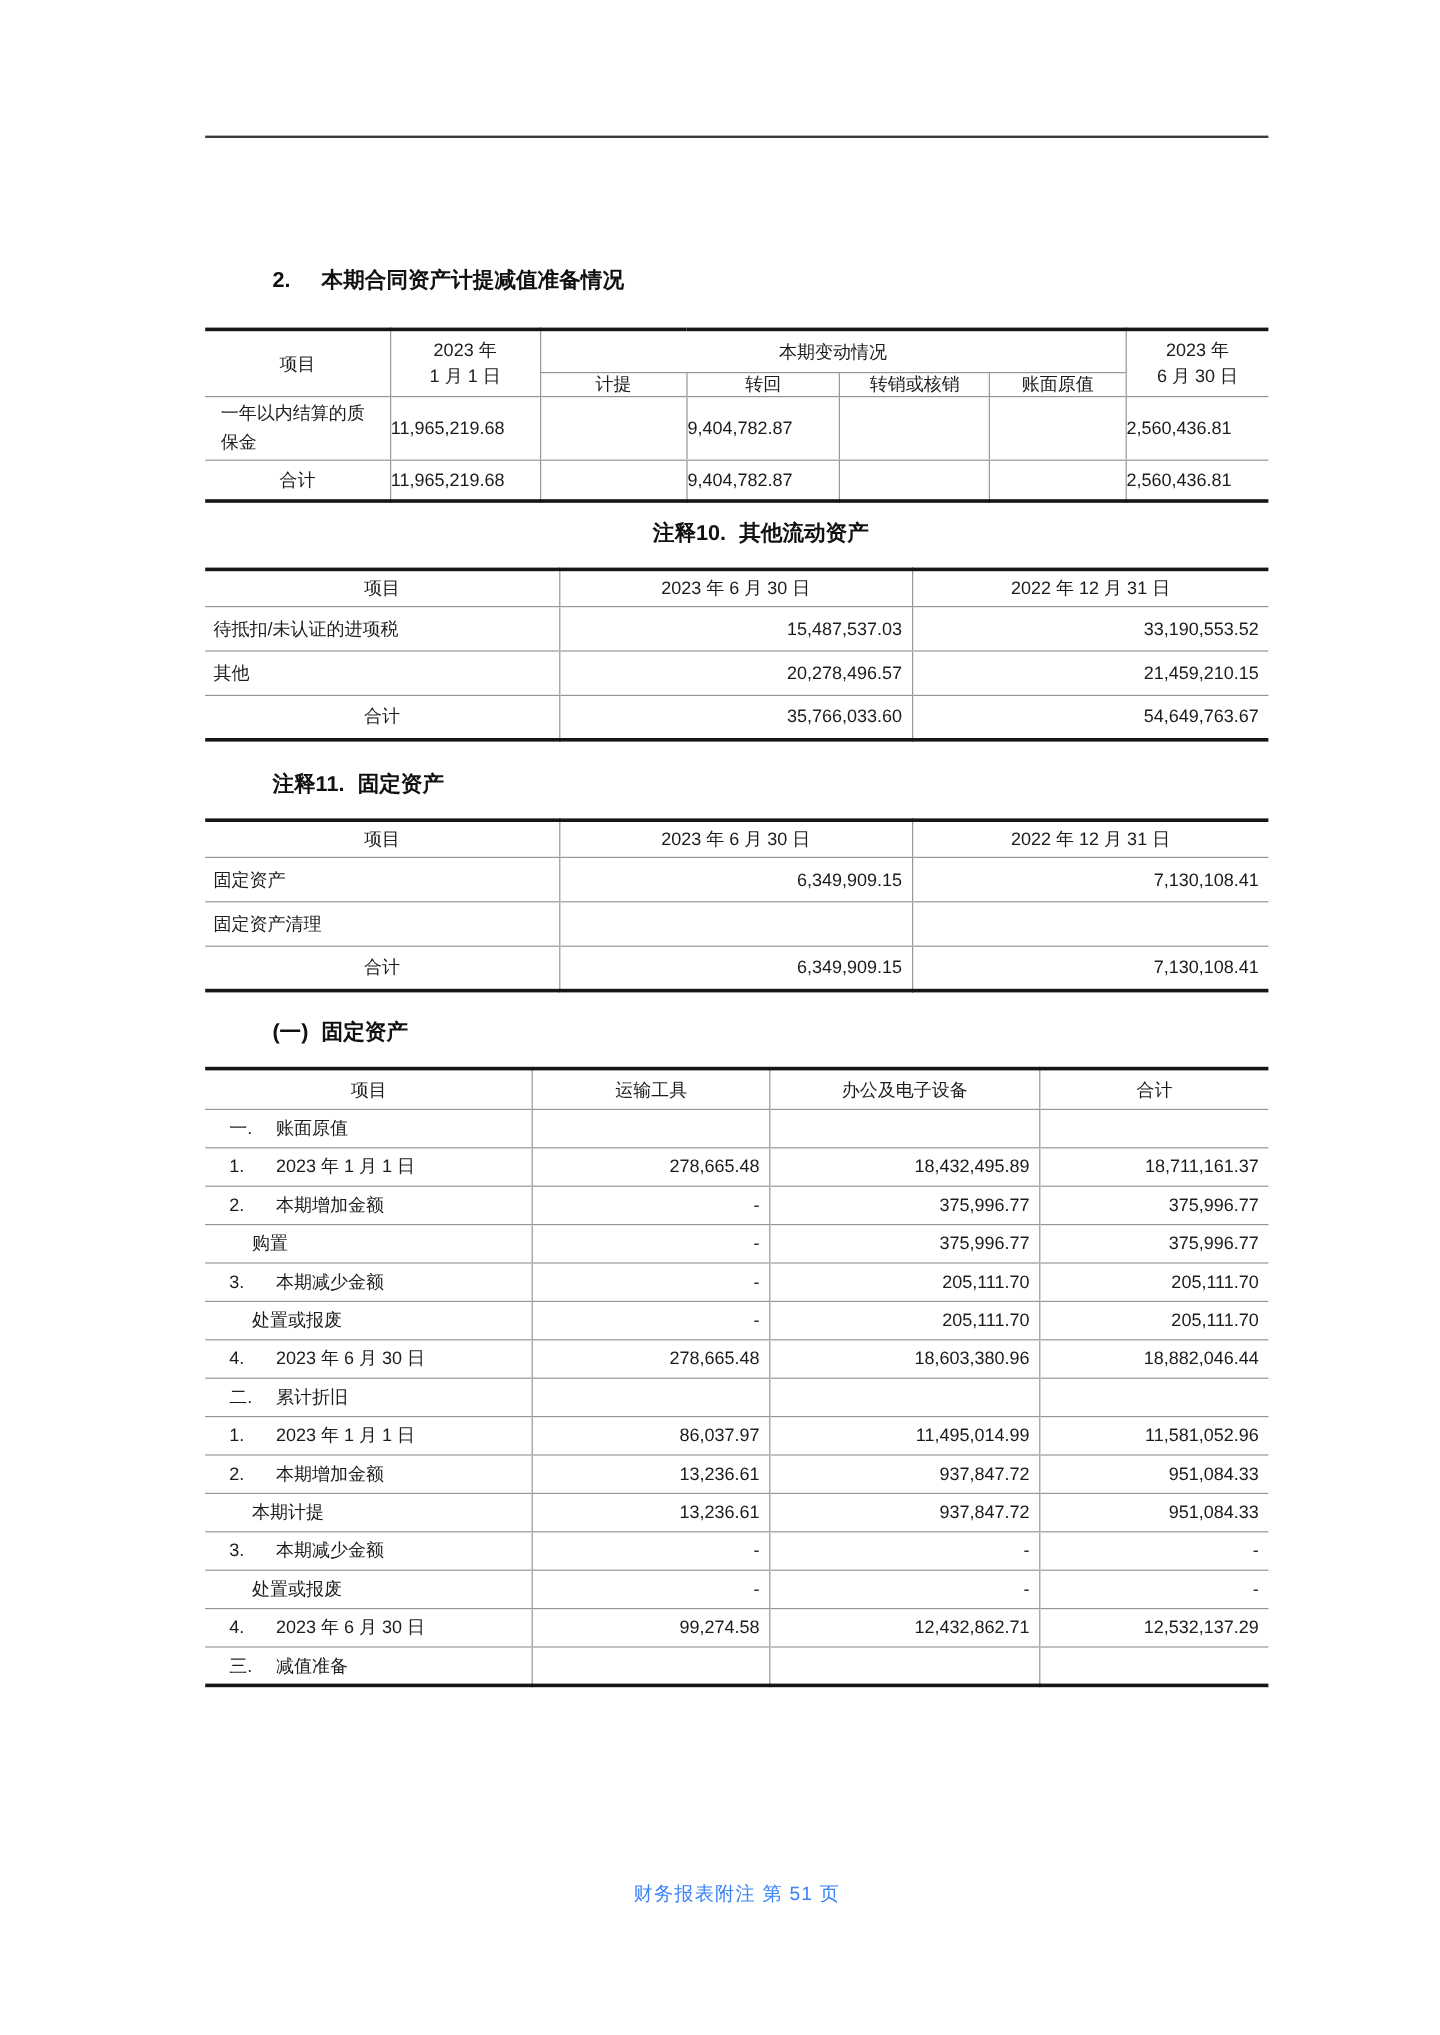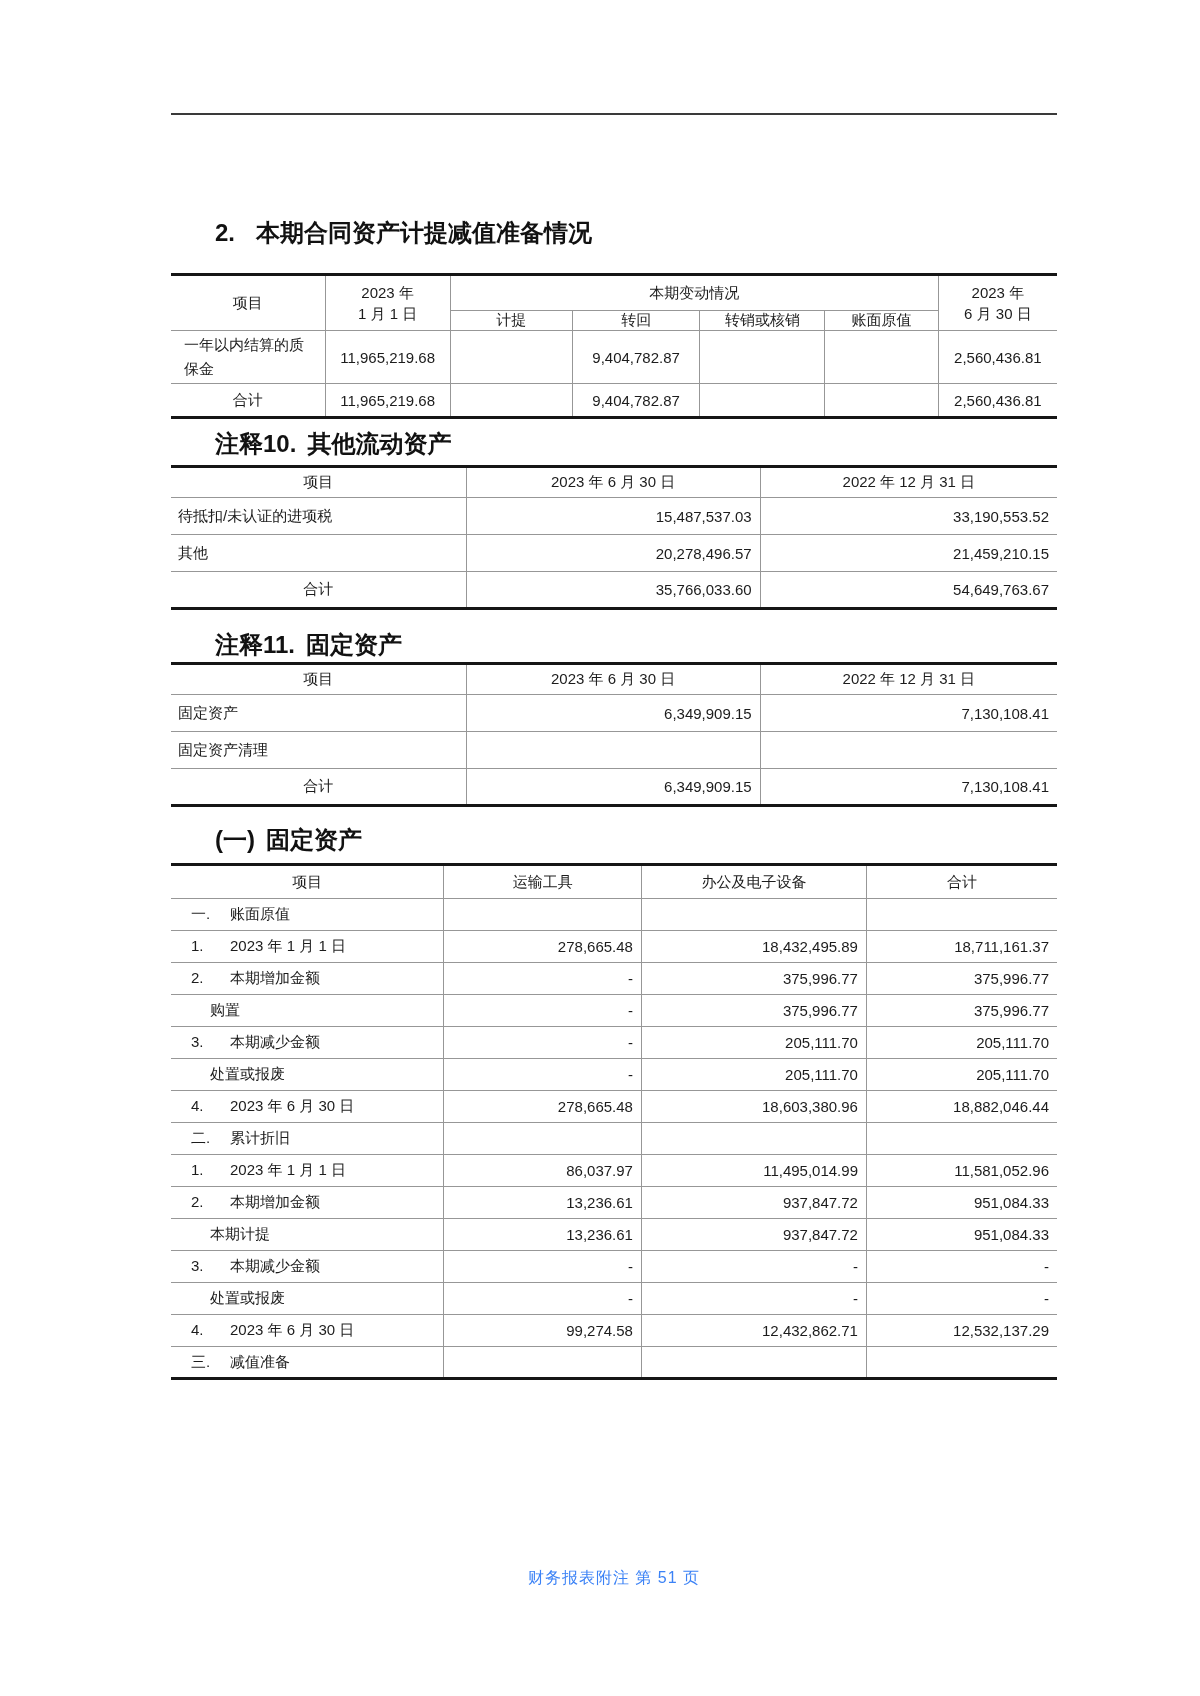--- a/index.html
+++ b/index.html
@@ -4,25 +4,25 @@
 <style>
   html,body { margin:0; padding:0; }
   body {
     width:1200px; height:1696px; background:#ffffff; position:relative;
     font-family:"Liberation Sans","DejaVu Sans",sans-serif; color:#1a1a1a;
     -webkit-font-smoothing:antialiased;
   }
   .content { position:absolute; left:171px; top:0; width:886px; }
   .rule-top { margin-top:113px; height:2px; background:#3a3a3a; }
 
-  .sec-title { margin:4px; font-size:24px; font-weight:bold; padding-left:40px; line-height:26px; color:#111; }
+  .sec-title { margin:16px; font-size:18px; font-weight:bold; padding-left:40px; line-height:26px; color:#111; }
   .sec-title .no { display:inline-block; }
   .t1-title { margin-top:105px; }
   .t1-title .no { min-width:41px; }
-  .t2-title { margin-top:12px; }
+  .t2-title { margin-top:12px;text-align:center; }
   .t3-title { margin-top:22px; }
   .t4-title { margin-top:20px; }
   .t2-title .no, .t3-title .no, .t4-title .no { margin-right:11px; }
 
   table {
     width:100%; border-collapse:collapse; table-layout:fixed;
     border-top:3px solid #161616; border-bottom:3px solid #161616;
     font-size:15px; color:#1c1c1c;
   }
   th,td { border-left:1px solid #979797; border-bottom:1px solid #979797; padding:0; vertical-align:middle; overflow:hidden; }
@@ -40,21 +40,21 @@
 
   .tbl2 { margin-top:8px; }
   .tbl3 { margin-top:4px; }
   .tbl2 thead tr, .tbl3 thead tr { height:31px; }
   .tbl2 tbody tr, .tbl3 tbody tr { height:37px; }
 
   .tbl4 { margin-top:10px; }
   .tbl4 thead tr { height:34px; }
   .tbl4 tbody tr { height:32px; }
 
-  .num-c { text-align:center; }
+  .num-c { }
   .num-r { text-align:right; padding-right:8px; }
   .item  { text-align:left; padding-left:7px; }
   .item-wrap { padding:2px 16px 2px 6px; line-height:24px; }
   .total-label { text-align:center; padding-left:0; }
 
   .rowlab { white-space:nowrap; }
   .rowlab .rno { display:inline-block; width:39px; margin-left:13px; }
   td.indent .rno { width:19px; }
 
   .footer {

